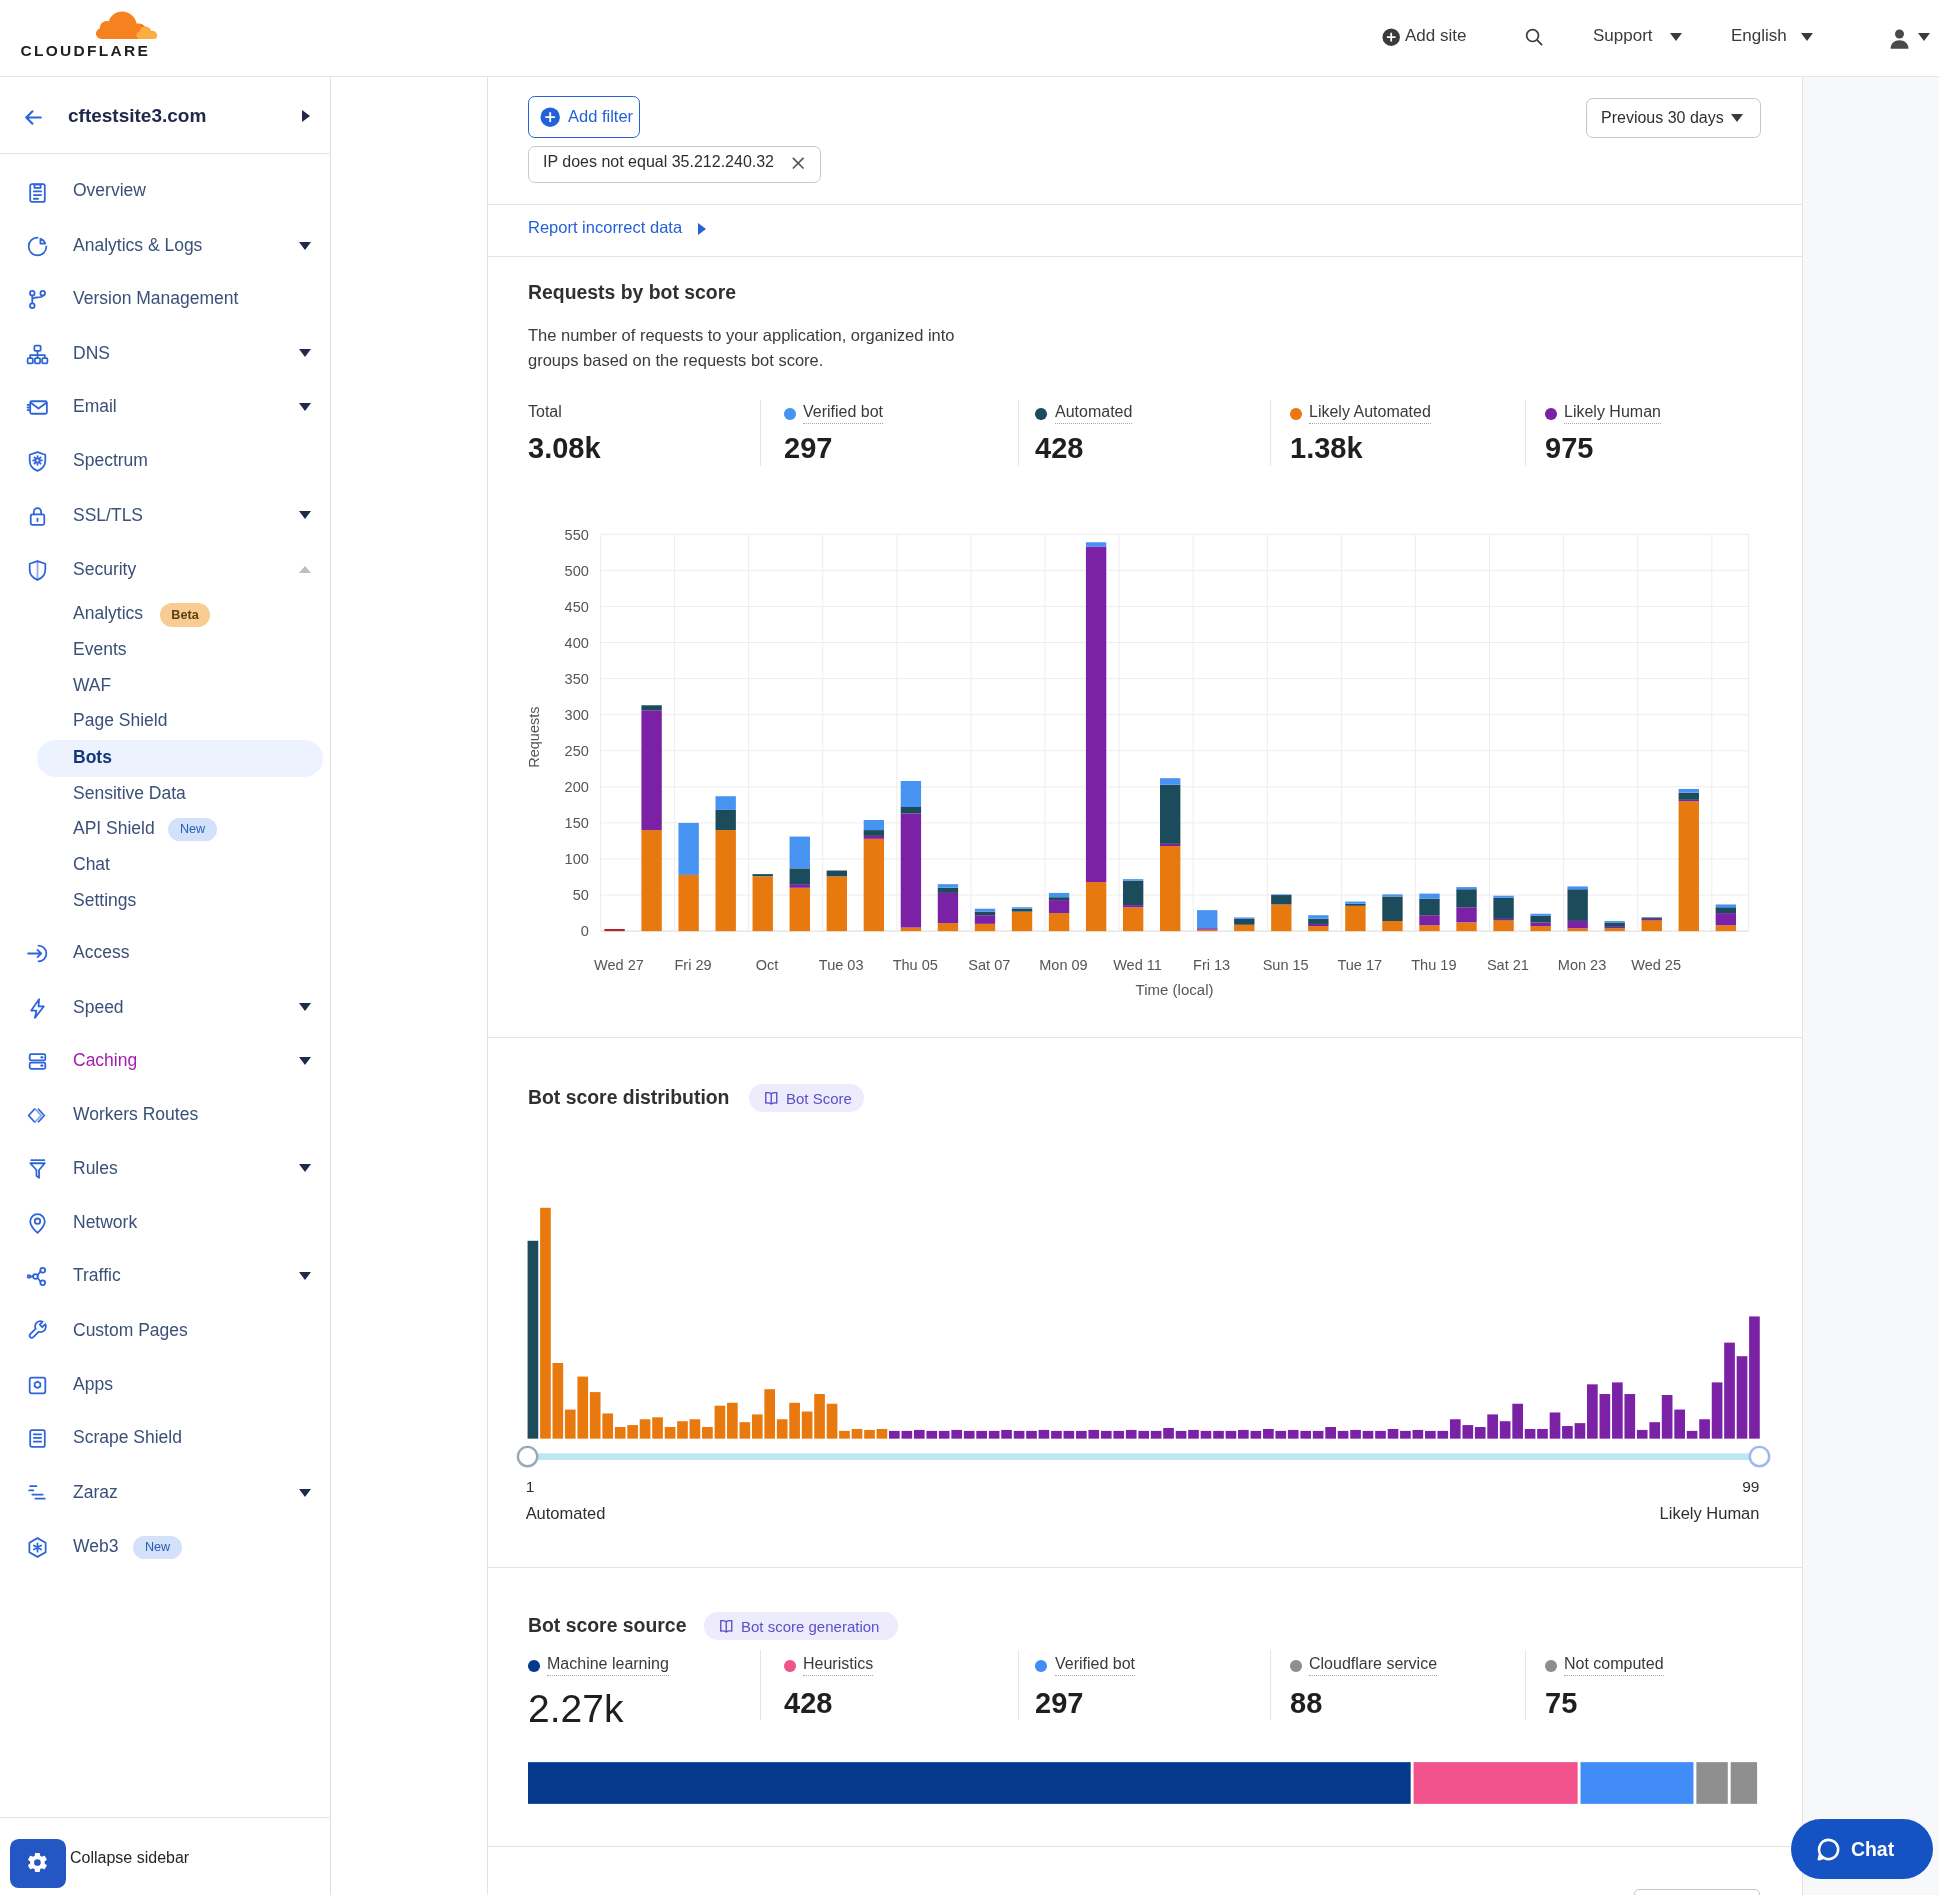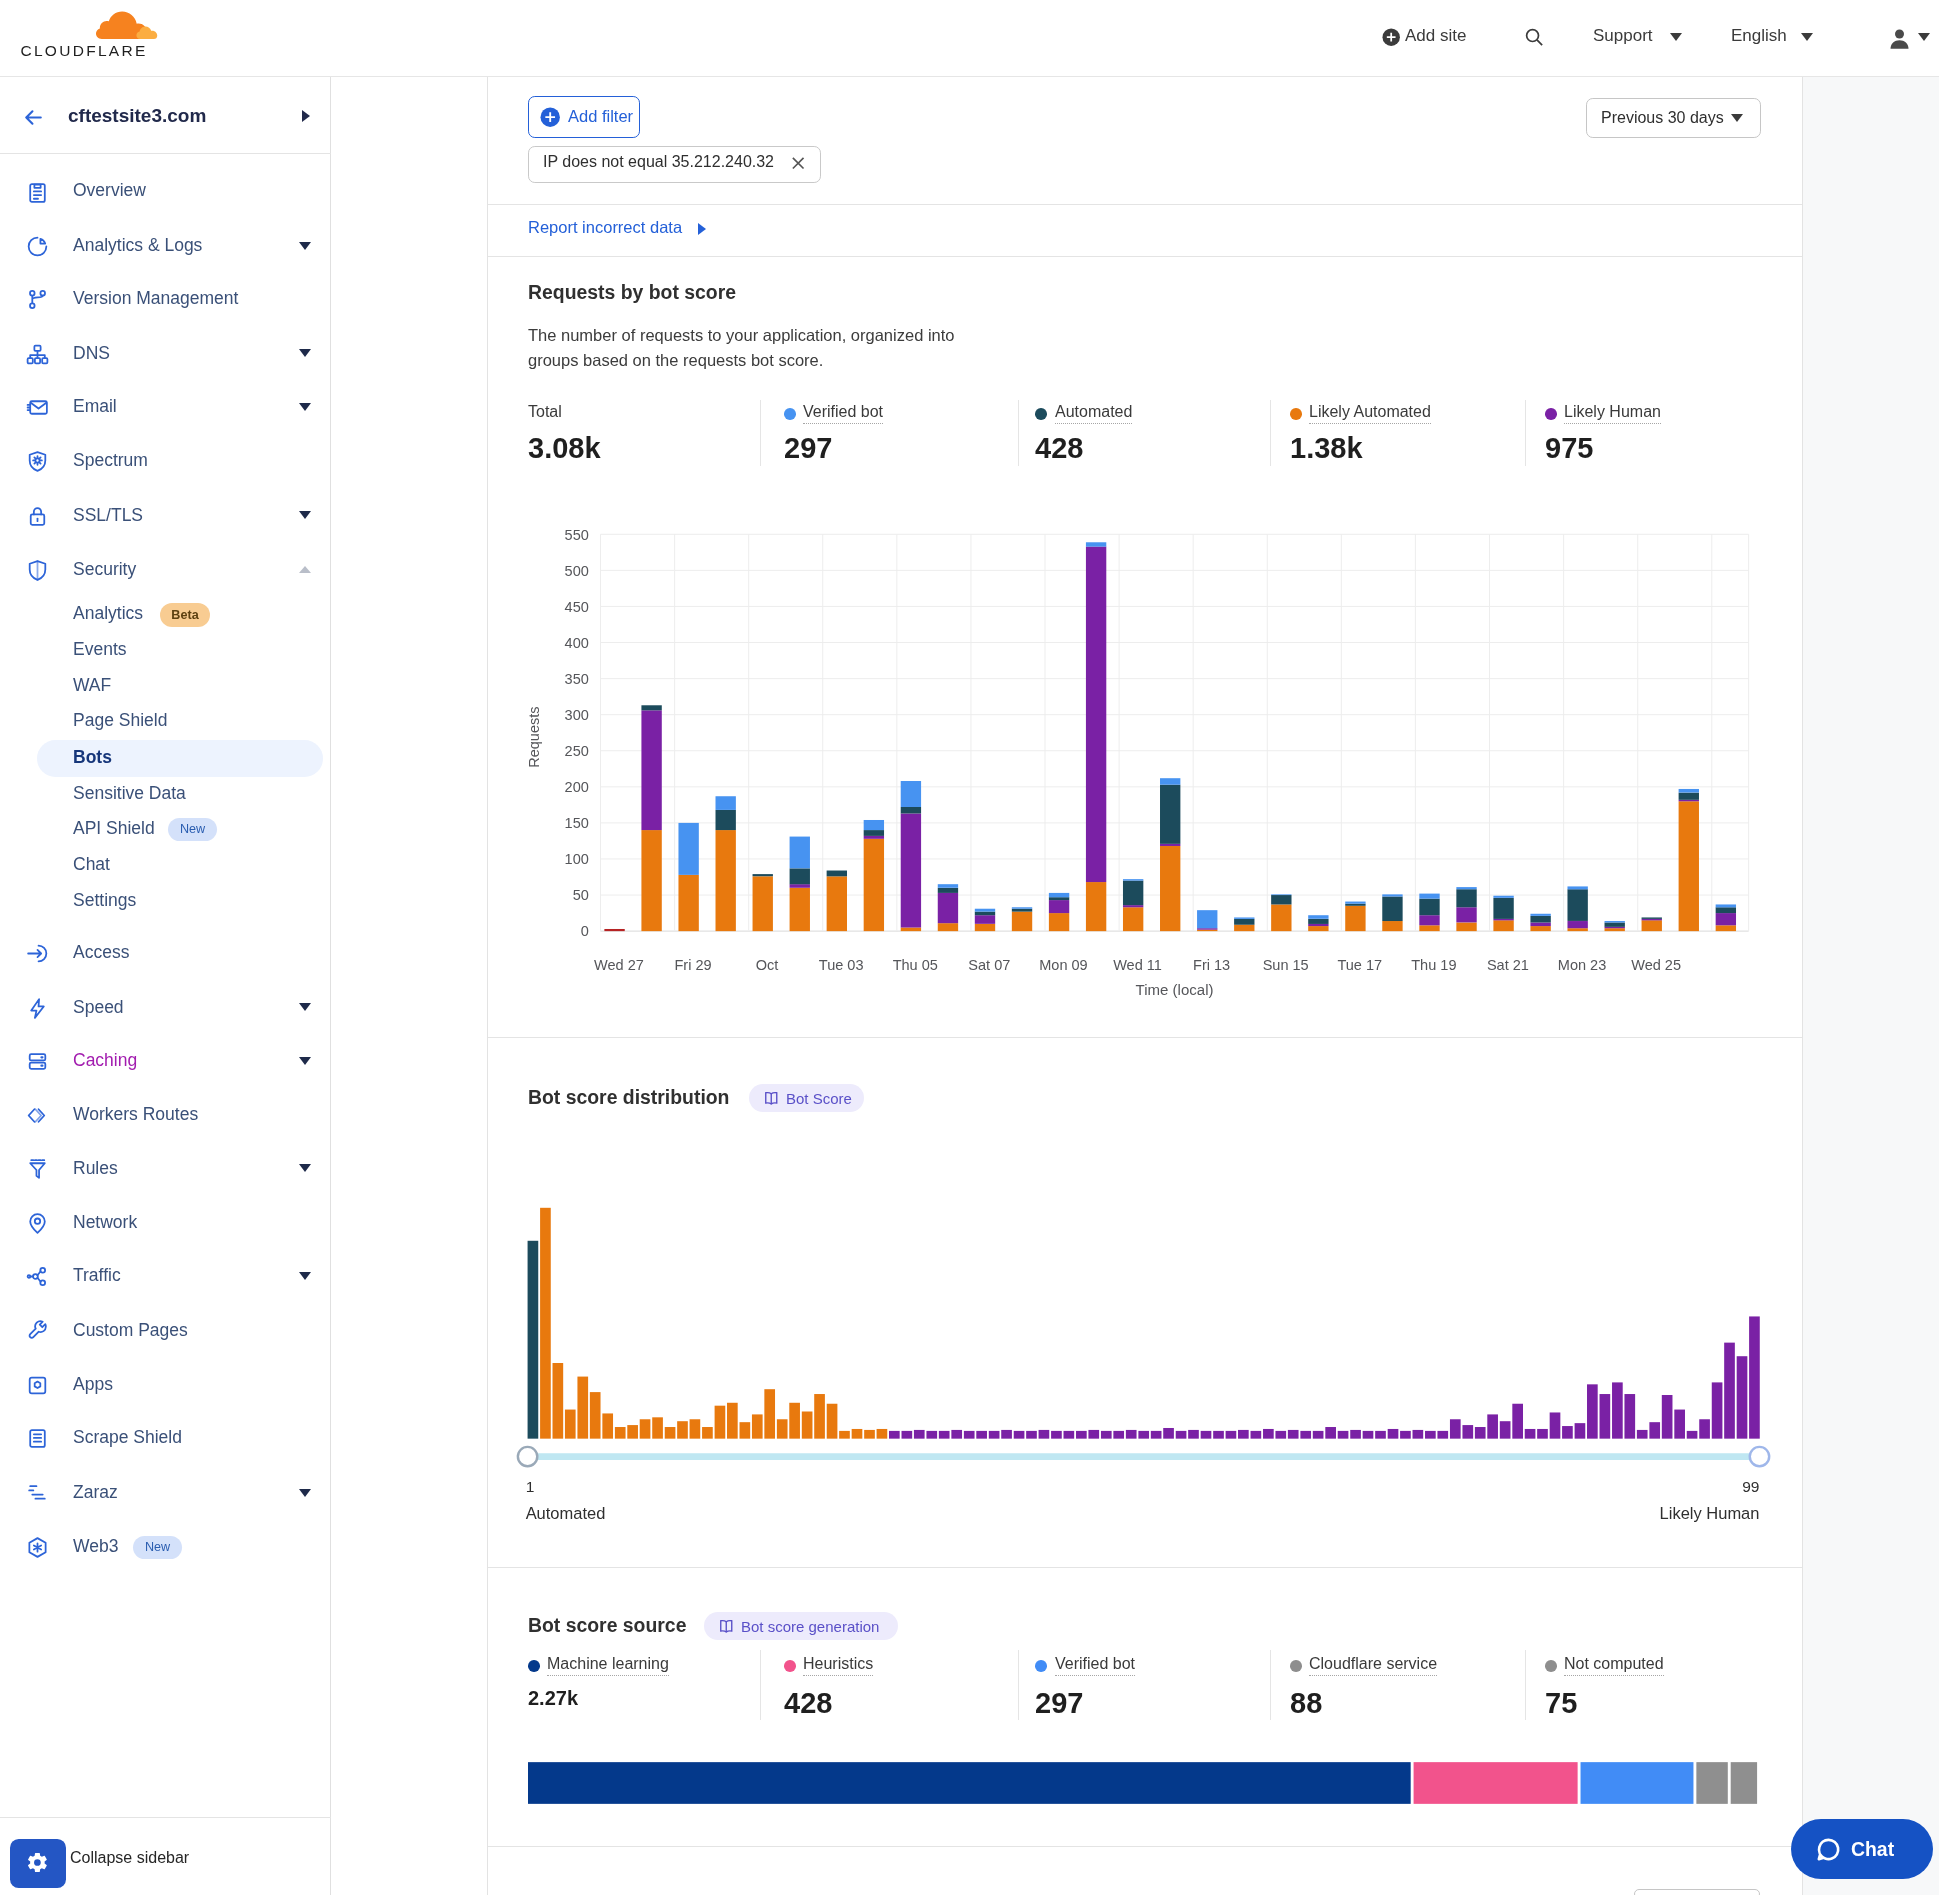--- a/index.html
+++ b/index.html
@@ -5,21 +5,21 @@
 font-family:"Liberation Sans",sans-serif;-webkit-font-smoothing:antialiased}
 .abs{position:absolute}
 </style></head><body>
 <div class="abs" style="left:0;top:0;width:1940px;height:1895px">
 <div class="abs" style="left:1803px;top:77px;width:137px;height:1818px;background:#F7F8F9"></div>
 <div class="abs" style="left:0;top:0;width:1940px;height:77px;background:#fff;border-bottom:1px solid #E6E6E6"></div>
 <svg class="abs" style="left:95px;top:6.8px" width="64" height="35" viewBox="0 0 66 36">
 <path fill="#F6821F" d="M7 33 C3.4 33 1 30.4 1 27.4 C1 24.9 2.6 22.9 5 22.1 C5 21.9 5 21.7 5 21.4 C5 17.4 8.2 14.3 12 14.3 C12.8 14.3 13.6 14.4 14.3 14.7 C16 8.8 21.5 4.6 28 4.6 C35.4 4.6 41.6 10 43 17.1 C43.6 17 44.3 16.9 45 16.9 C49.4 16.9 53 20.3 53.4 24.7 C55.7 25.4 57.4 27.5 57.4 30 C57.4 31.7 56.5 33 55.2 33 Z"></path>
 <path fill="#FBAD41" d="M46.6 33 C44.4 33 42.7 31.2 42.7 29.1 C42.7 27.1 44.1 25.5 46 25.1 C46.5 22.2 49 20 52 20 C54.8 20 57.2 21.9 57.9 24.5 C58.3 24.4 58.7 24.4 59.1 24.4 C61.9 24.4 64.2 26.7 64.2 29.5 C64.2 31.4 62.7 33 60.8 33 Z"></path>
 </svg>
-<div class="abs" style="left:20.4px;top:42px;width:165px;font-size:15.5px;font-weight:normal;letter-spacing:2.3px;color:#1F1F1F">CLOUDFLARE</div>
+<div class="abs" style="left:20.4px;top:42px;width:165px;font-size:15.5px;font-weight:bold;letter-spacing:2.3px;color:#1F1F1F">CLOUDFLARE</div>
 <svg class="abs" style="left:1382px;top:28px" width="18.4" height="18.4" viewBox="0 0 19 19">
 <circle cx="9.5" cy="9.5" r="9" fill="#3B3B3B"></circle>
       <path d="M9.5 5v9M5 9.5h9" stroke="#fff" stroke-width="1.8"></path>
     </svg>
 <div class="abs" style="left:1405px;top:26px;font-size:17px;color:#3B3B3B">Add site</div>
 <svg class="abs" style="left:1523px;top:26px" width="22" height="22" viewBox="0 0 23 23" fill="none" stroke="#3B3B3B" stroke-width="1.8">
 <circle cx="10" cy="10" r="6.2"></circle>
       <path d="M14.6 14.6L20 20"></path>
     </svg>
 <div class="abs" style="left:1593px;top:26px;font-size:17px;color:#3B3B3B">Support</div>
@@ -502,21 +502,21 @@
 </svg>
 <div class="abs" style="left:528px;top:1614px;font-size:19.4px;font-weight:bold;color:#303030">Bot score source</div>
 <div class="abs" style="left:704px;top:1612px;width:194px;height:28px;background:#EDEBFC;border-radius:14.6px"></div>
 <svg class="abs" style="left:718px;top:1618px" width="16.5" height="16.5" viewBox="0 0 24 24" fill="none" stroke="#5A50C8" stroke-width="2">
       <path d="M12 5.5C10 3.8 7 3.5 4 4v15c3-.5 6-.2 8 1.5 2-1.7 5-2 8-1.5V4c-3-.5-6-.2-8 1.5z"></path>
       <path d="M12 5.5V20"></path>
     </svg>
 <div class="abs" style="left:741px;top:1618px;font-size:15px;color:#5A50C8">Bot score generation</div>
 <div class="abs" style="left:528px;top:1660px;width:11.6px;height:11.6px;border-radius:5.8px;background:#04398B"></div>
     <div class="abs" style="left:547px;top:1655px;font-size:16px;color:#3A3A3A;border-bottom:1.9px dotted #A6A6A6;padding-bottom:1.9px">Machine learning</div>
-    <div class="abs" style="left:528px;top:1687px;font-size:20px;font-weight:bold;color:#1F1F1F">2.27k</div>
+    <div class="abs" style="left:528px;top:1687px;font-size:39px;font-weight:normal;color:#1F1F1F">2.27k</div>
 <div class="abs" style="left:784px;top:1660px;width:11.6px;height:11.6px;border-radius:5.8px;background:#F2538C"></div>
     <div class="abs" style="left:803px;top:1655px;font-size:16px;color:#3A3A3A;border-bottom:1.9px dotted #A6A6A6;padding-bottom:1.9px">Heuristics</div>
     <div class="abs" style="left:784px;top:1687px;font-size:29px;font-weight:bold;color:#1F1F1F">428</div>
 <div class="abs" style="left:1035px;top:1660px;width:11.6px;height:11.6px;border-radius:5.8px;background:#418CF6"></div>
     <div class="abs" style="left:1055px;top:1655px;font-size:16px;color:#3A3A3A;border-bottom:1.9px dotted #A6A6A6;padding-bottom:1.9px">Verified bot</div>
     <div class="abs" style="left:1035px;top:1687px;font-size:29px;font-weight:bold;color:#1F1F1F">297</div>
 <div class="abs" style="left:1290px;top:1660px;width:11.6px;height:11.6px;border-radius:5.8px;background:#8E8E8E"></div>
     <div class="abs" style="left:1309px;top:1655px;font-size:16px;color:#3A3A3A;border-bottom:1.9px dotted #A6A6A6;padding-bottom:1.9px">Cloudflare service</div>
     <div class="abs" style="left:1290px;top:1687px;font-size:29px;font-weight:bold;color:#1F1F1F">88</div>
 <div class="abs" style="left:1545px;top:1660px;width:11.6px;height:11.6px;border-radius:5.8px;background:#8E8E8E"></div>

